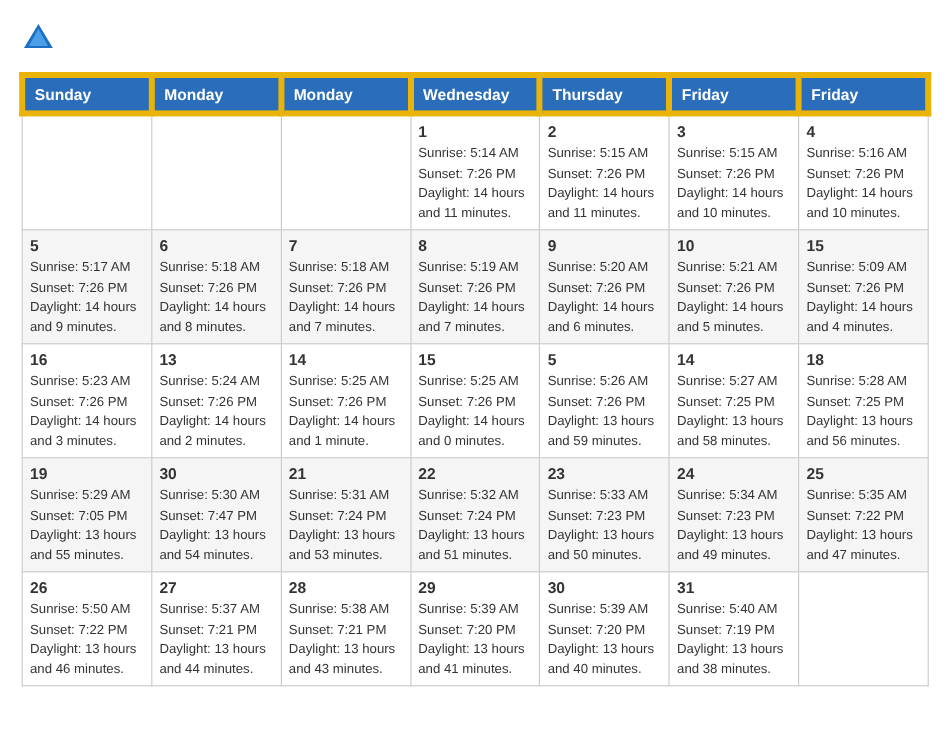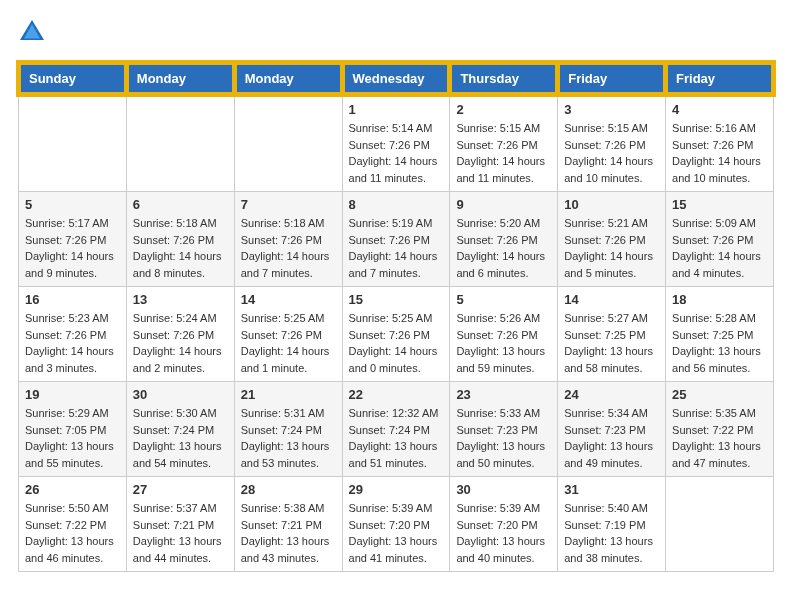--- a/index.html
+++ b/index.html
@@ -266,34 +266,34 @@
         <td>
           <div class="day-number">19</div>
           <div class="day-info">Sunrise: 5:29 AM
 Sunset: 7:05 PM
 Daylight: 13 hours
 and 55 minutes.</div>
         </td>
         <td>
           <div class="day-number">30</div>
           <div class="day-info">Sunrise: 5:30 AM
-Sunset: 7:24 PM
+Sunset: 7:47 PM
 Daylight: 13 hours
 and 54 minutes.</div>
         </td>
         <td>
           <div class="day-number">21</div>
           <div class="day-info">Sunrise: 5:31 AM
 Sunset: 7:24 PM
 Daylight: 13 hours
 and 53 minutes.</div>
         </td>
         <td>
           <div class="day-number">22</div>
-          <div class="day-info">Sunrise: 12:32 AM
+          <div class="day-info">Sunrise: 5:32 AM
 Sunset: 7:24 PM
 Daylight: 13 hours
 and 51 minutes.</div>
         </td>
         <td>
           <div class="day-number">23</div>
           <div class="day-info">Sunrise: 5:33 AM
 Sunset: 7:23 PM
 Daylight: 13 hours
 and 50 minutes.</div>

